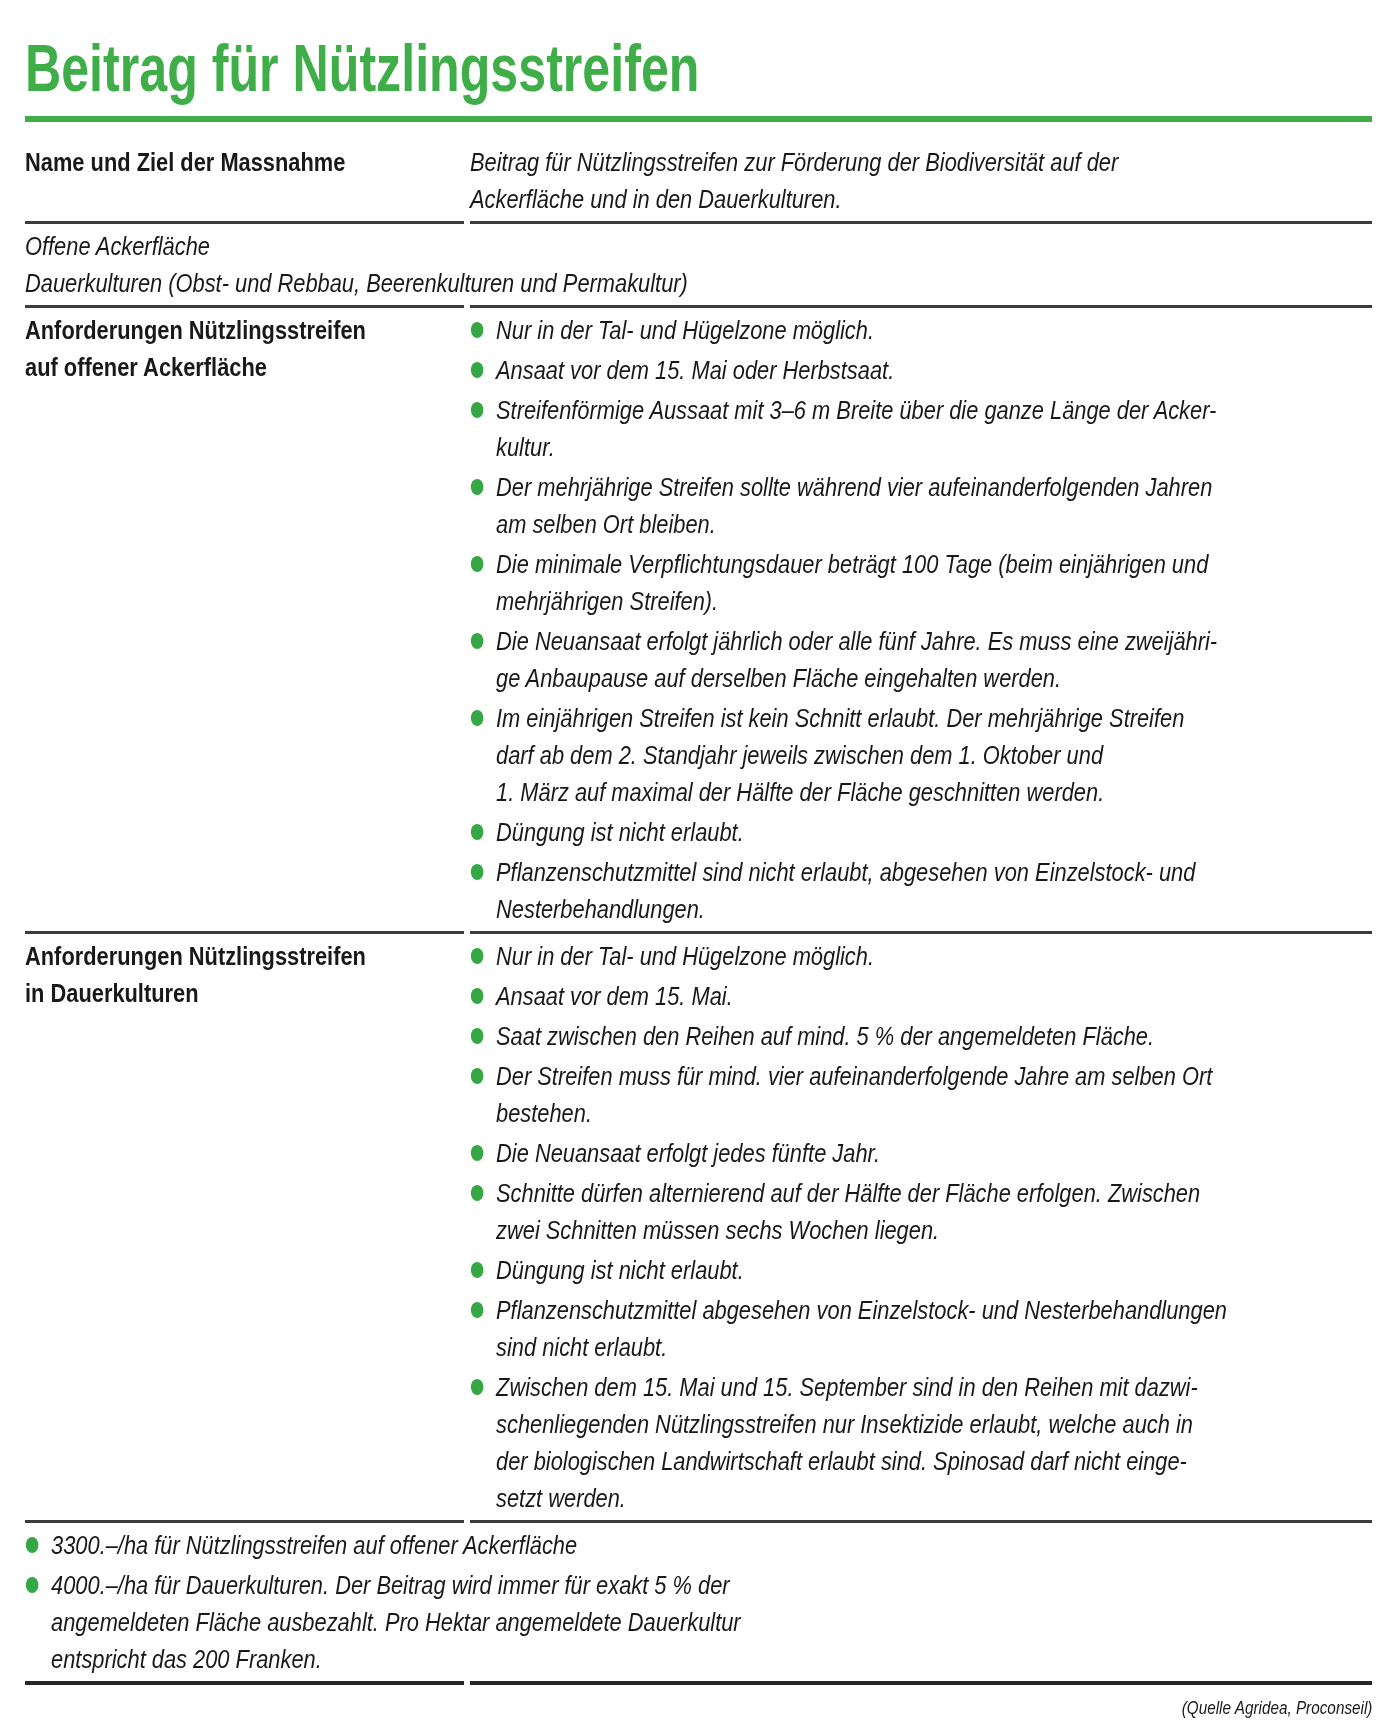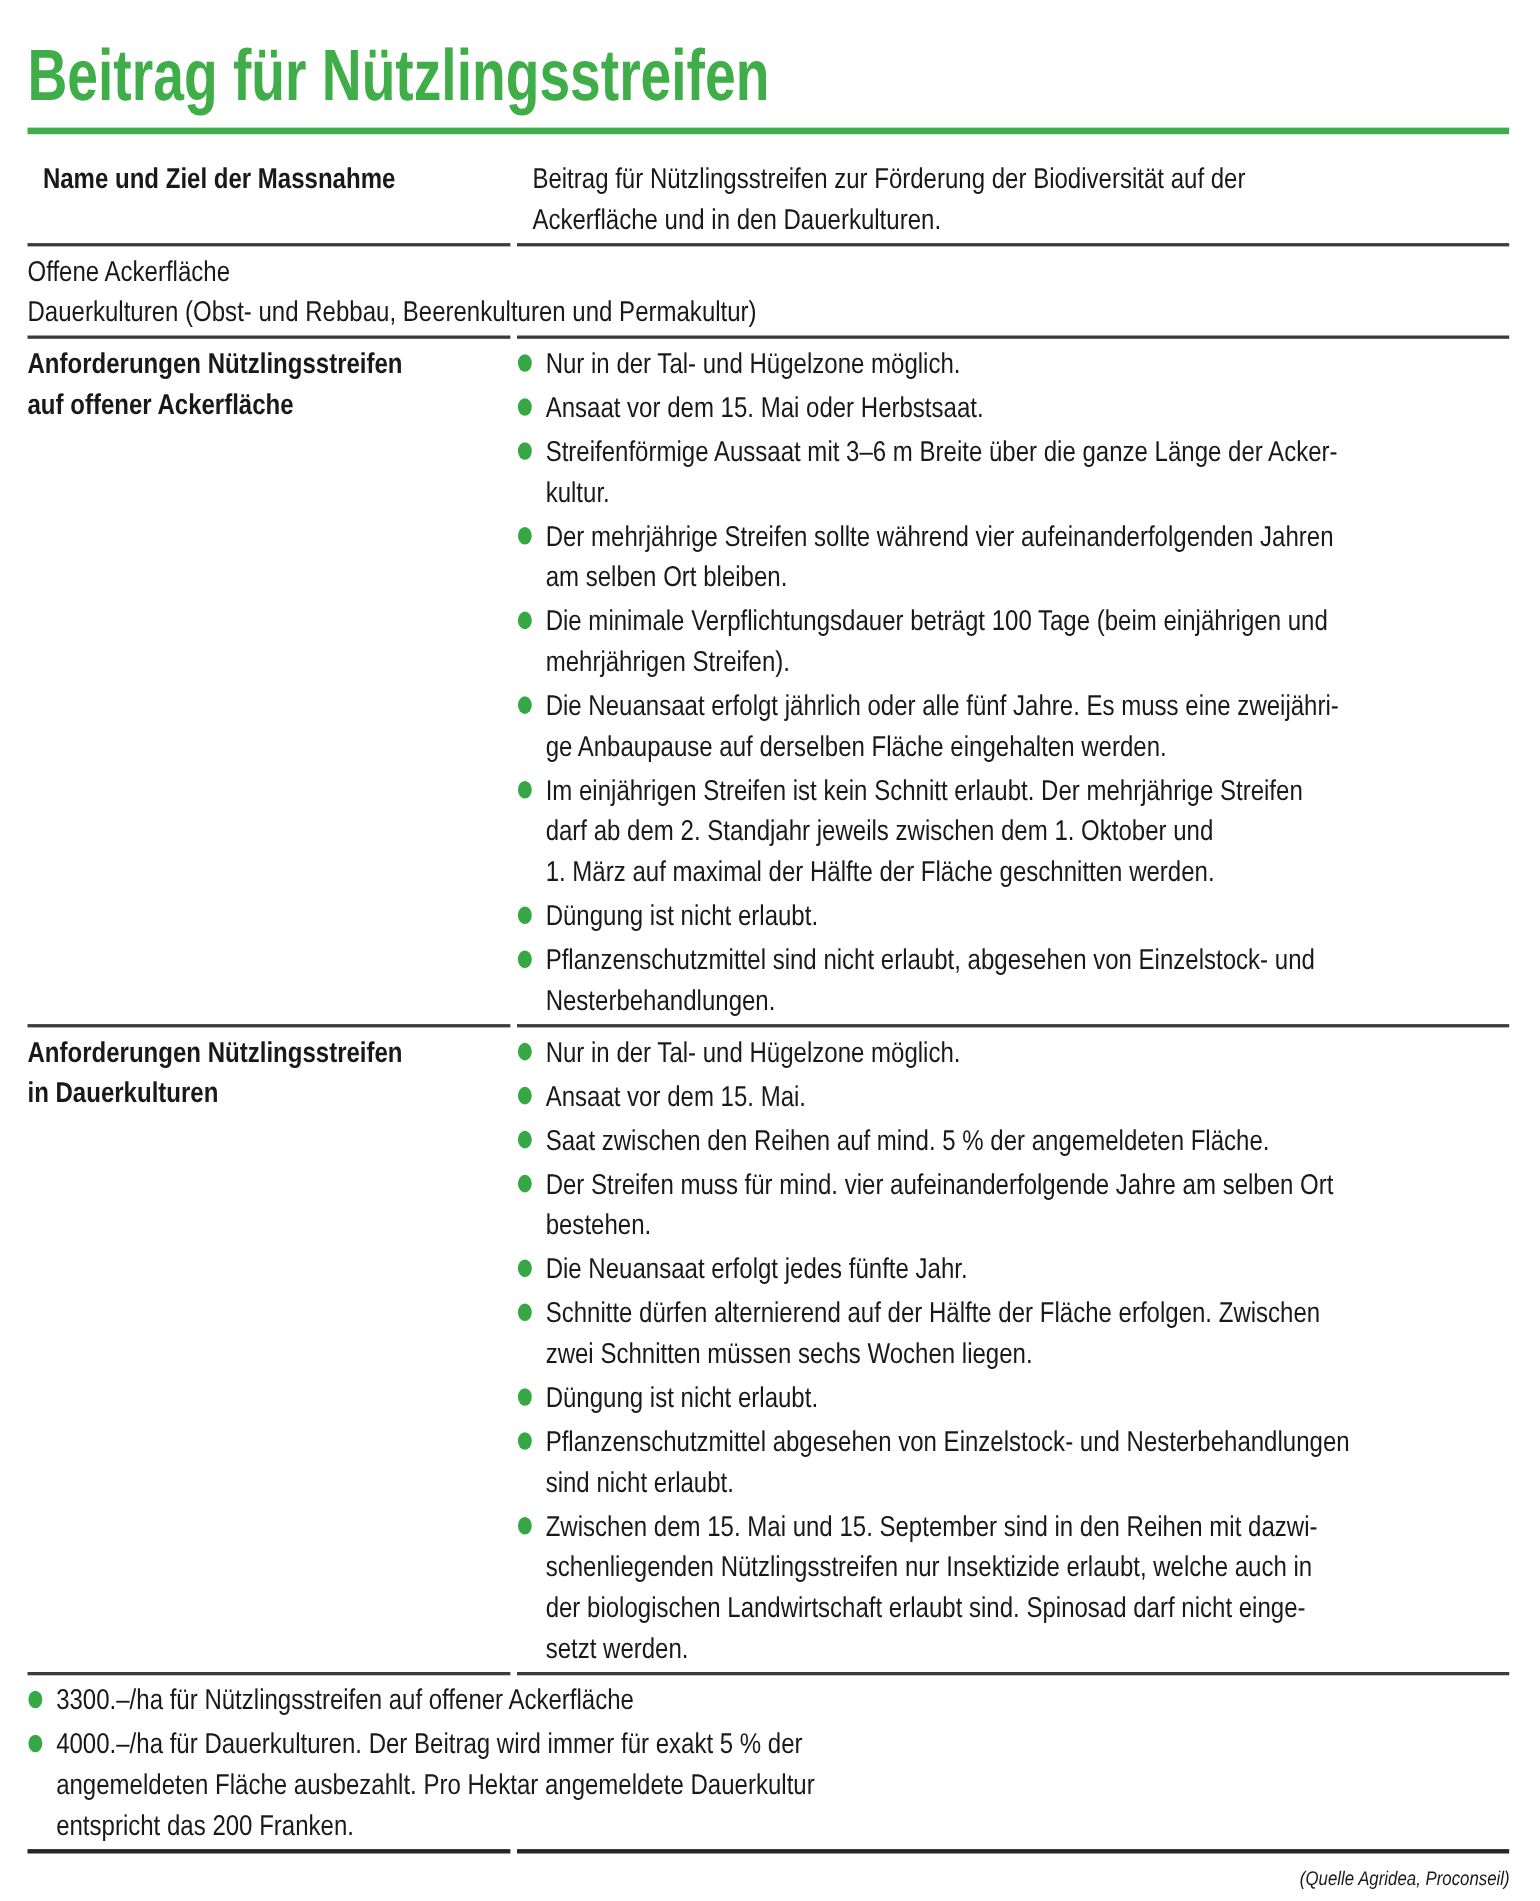--- a/index.html
+++ b/index.html
@@ -31,23 +31,23 @@
     color: var(--accent-green);
     white-space: nowrap;
   }
   .green-rule {
     margin-top: 10px;
     height: 6px;
     background: var(--accent-green);
   }
 
   .row { display: flex; padding: 4px 0 3px; }
-  .row.first { padding-top: 22px; margin-left: 14px; }
+  .row.first { padding-top: 22px; }
   .label-cell { width: 445px; flex: 0 0 445px; }
-  .content-cell { flex: 1 1 auto; }
+  .content-cell { flex: 1 1 auto; font-style: italic; }
 
   .row-label {
     font-weight: 700;
     font-size: 26px; line-height: 37px;
     white-space: pre-line;
   }
   .cell-text {
     font-size: 26px; line-height: 37px;
     white-space: pre-line;
   }

